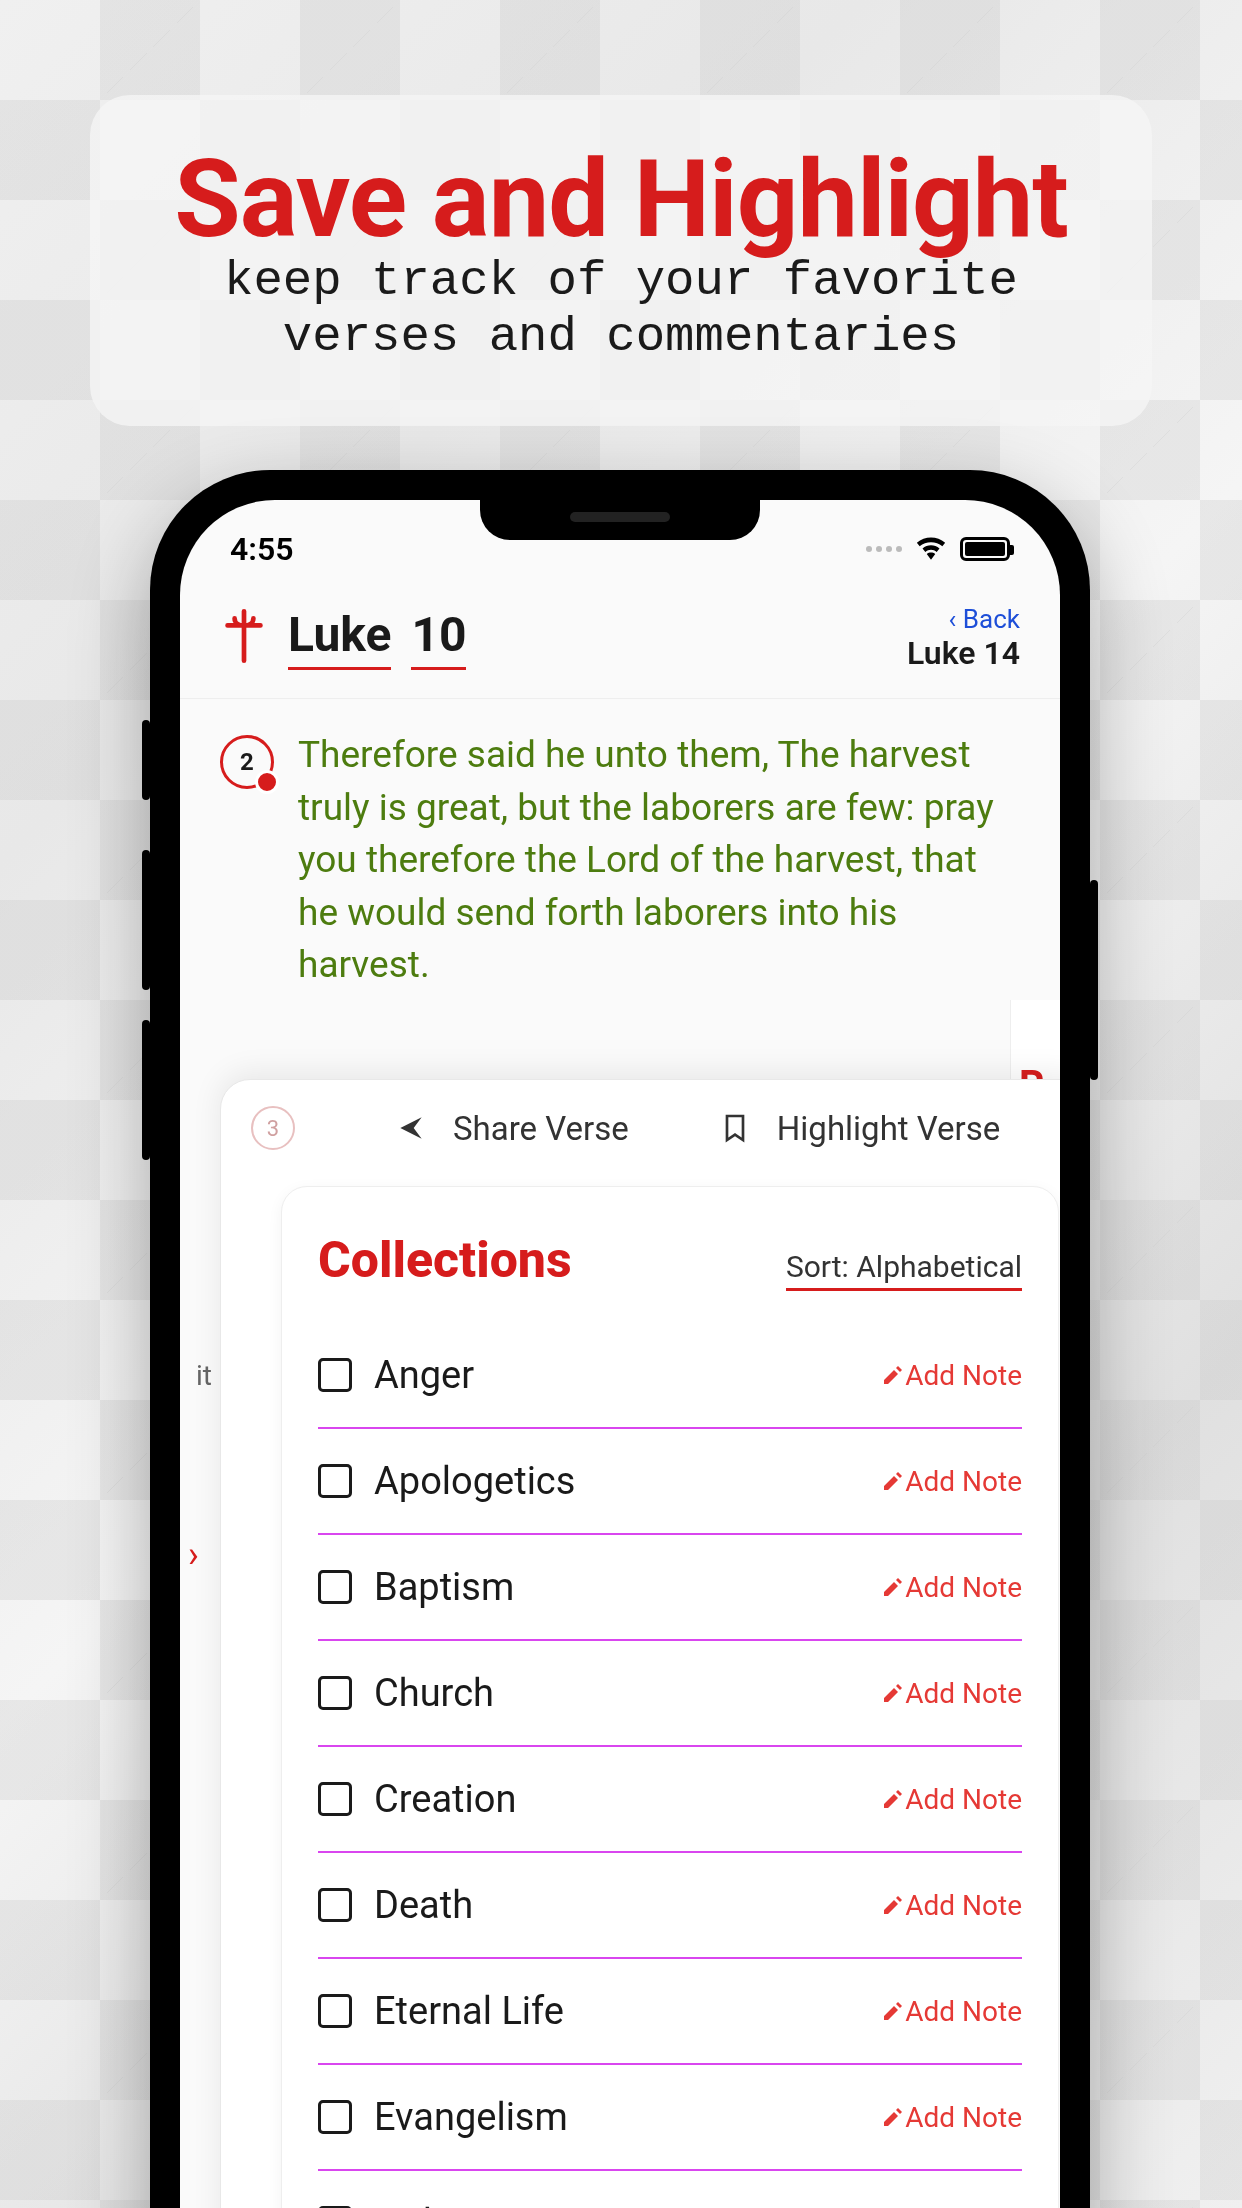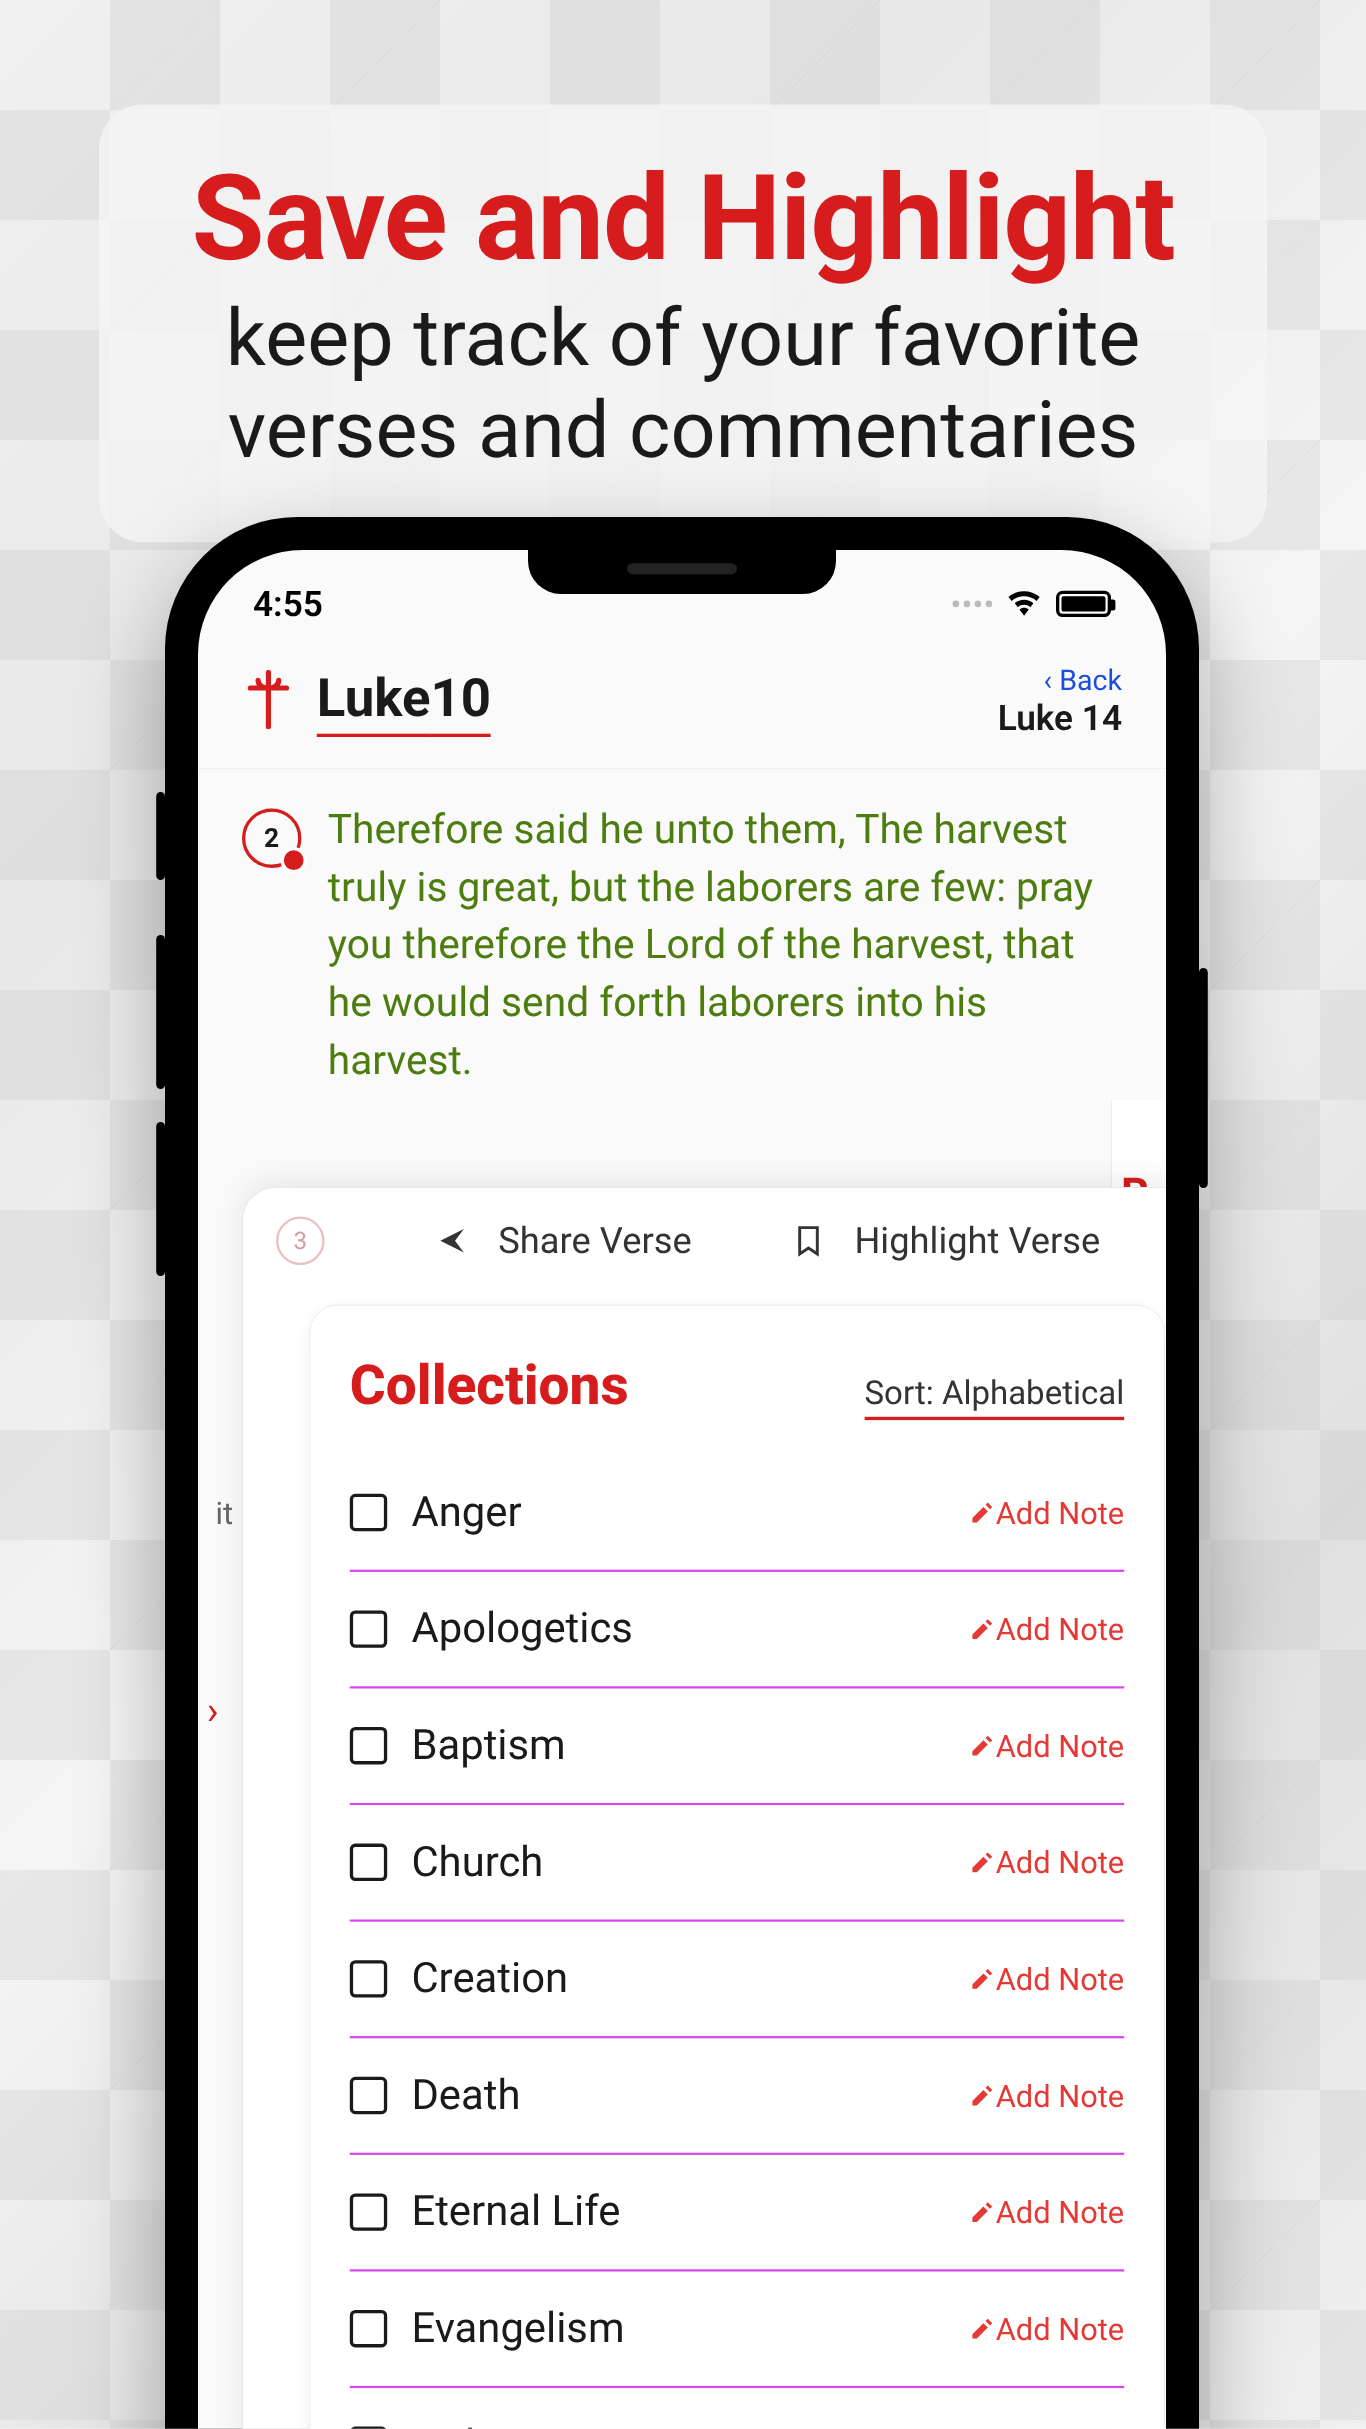--- a/index.html
+++ b/index.html
@@ -38,25 +38,25 @@
     z-index: 2;
   }
   .promo-title {
     font-size: 108px;
     font-weight: 700;
     color: #d61c1c;
     line-height: 1.0;
     letter-spacing: -1px;
   }
   .promo-sub {
-    font-size: 72px;
+    font-size: 49px;
     font-weight: 400;
     color: #1a1a1a;
     line-height: 1.15;
-    margin-top: 14px;
+    font-family: Liberation Mono, monospace;
   }
 
   
   .phone {
     position: absolute;
     top: 470px;
     left: 150px;
     width: 940px;
     height: 1900px;
     background: #000;
@@ -126,21 +126,21 @@
   
   .nav-header {
     display:flex;
     align-items:center;
     justify-content:space-between;
     padding: 18px 40px 26px;
     border-bottom: 1px solid #eee;
   }
   .nav-left { display:flex; align-items:center; gap: 20px; }
   .cross-icon svg { width: 48px; height: 54px; }
-  .book-chapter { display:flex; align-items:flex-end; }
+  .book-chapter { display:flex; align-items:flex-end; gap: 20px; }
   .book-name { font-size: 48px; font-weight: 700; color:#1a1a1a; border-bottom: 3px solid #d61c1c; padding-bottom: 4px; }
   .chapter-num { font-size: 48px; font-weight: 700; color:#1a1a1a; border-bottom: 3px solid #d61c1c; padding-bottom: 4px; }
   .nav-right { text-align:right; }
   .back-link { font-size: 26px; color:#1d4ed8; }
   .back-chapter { font-size: 32px; font-weight:600; color:#1a1a1a; }
 
   
   .verse-body { padding: 30px 40px 0; position: relative; }
   .verse-row { display:flex; gap: 24px; }
   .verse-num-circle {

